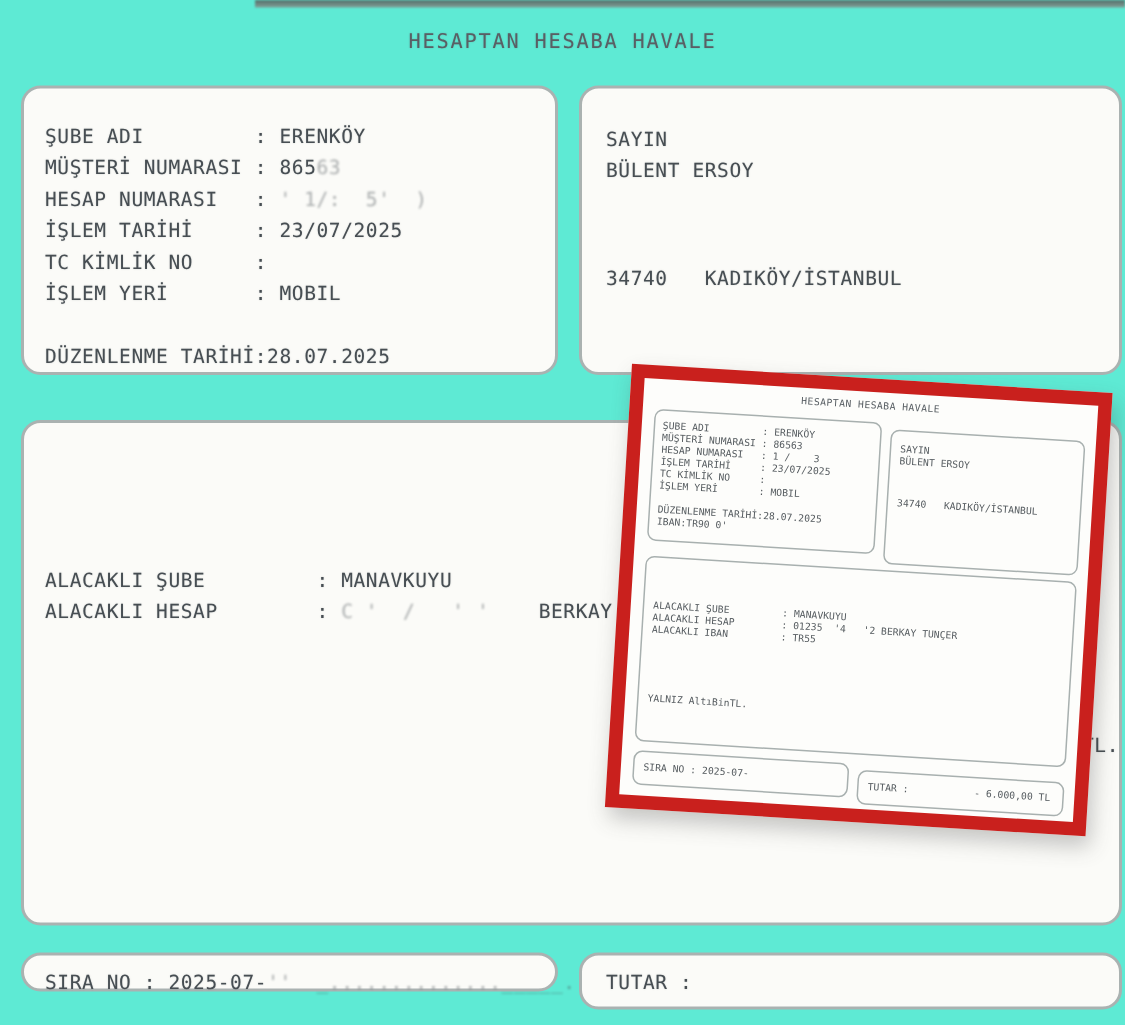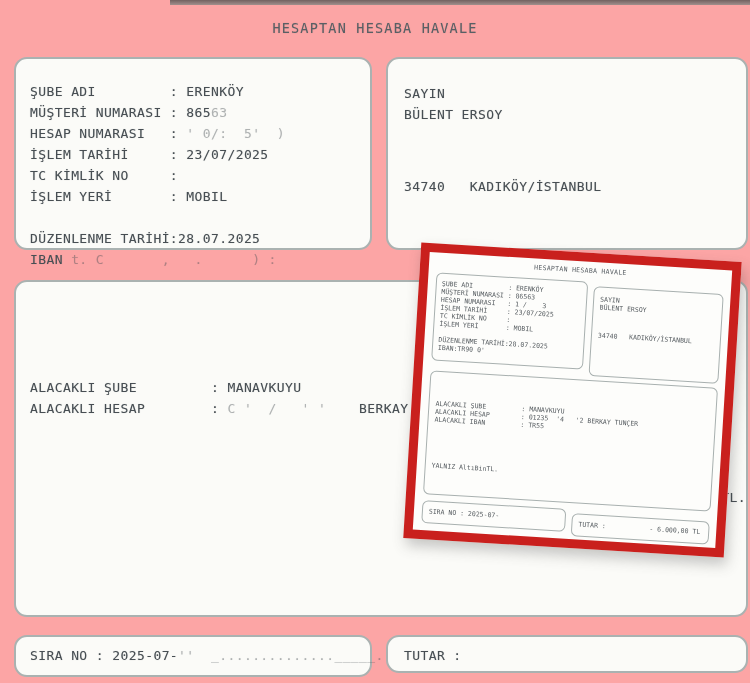--- a/index.html
+++ b/index.html
@@ -1,18 +1,18 @@
 <!DOCTYPE html>
 <html><head>
 <meta charset="utf-8">
 <style>
   html,body { margin:0; padding:0; background:#e9e9e6; }
   .page {
     position:relative; width:750px; height:683px; overflow:hidden;
-    background:#fca5a5; color:#4a5156;
+    background:#5eead4; color:#4a5156;
     font-family:"DejaVu Sans Mono","Liberation Mono",monospace;
   }
   .scanner-bar {
     position:absolute; left:170px; top:0; width:580px; height:5px;
     background:linear-gradient(to bottom,#515150,#8b8b87);
     opacity:.8; filter:blur(.6px);
   }
   .doc-title {
     position:absolute; top:20px; left:0; width:100%; text-align:center;
     font-size:13.5px; letter-spacing:1.2px; color:#595f64;
@@ -25,21 +25,21 @@
   .line {
     white-space:pre; font-size:13px; letter-spacing:.4px; line-height:21px;
     color:#474e53; text-shadow:0 0 1px rgba(90,96,100,.35);
   }
   .redacted { opacity:.42; filter:blur(.7px); }
   .sender-box   { left:14px;  top:57px;  width:358px; height:193px; padding:22px 0 0 14px; box-sizing:border-box; }
   .receiver-box { left:386px; top:57px;  width:362px; height:193px; padding:24px 0 0 16px; box-sizing:border-box; }
   .receiver-address { margin-top:51px; }
   .beneficiary-box { left:14px; top:280px; width:734px; height:337px; padding:95px 0 0 14px; box-sizing:border-box; }
   .amount-words { margin-top:68px;text-align:right; }
-  .serial-box { left:14px; top:635px; width:358px; height:42px; padding:8px 0 0 14px; box-sizing:border-box; }
+  .serial-box { left:14px; top:635px; width:358px; height:26px; padding:8px 0 0 14px; box-sizing:border-box; }
   .amount-box { left:386px; top:635px; width:362px; height:38px; padding:8px 45px 0 16px; box-sizing:border-box;
                 display:flex; justify-content:space-between; }
 
   
   .inset {
     position:absolute; left:412px; top:252px; width:303px; height:278px;
     background:#fdfdfb; border:9px solid #c9201d;
     transform:rotate(3.5deg); transform-origin:center center;
     box-shadow:3px 7px 14px rgba(70,70,70,.3);
     z-index:5;
@@ -63,27 +63,26 @@
 
 <div class="page">
 
   <div class="scanner-bar"></div>
 
   <div class="doc-title">HESAPTAN HESABA HAVALE</div>
 
   <div class="box sender-box">
     <div class="line"><span>ŞUBE ADI         : ERENKÖY</span><span class="redacted"></span></div>
     <div class="line"><span>MÜŞTERİ NUMARASI : 865</span><span class="redacted">63</span></div>
-    <div class="line"><span>HESAP NUMARASI   : </span><span class="redacted">' 0/:  5'  )</span></div>
+    <div class="line"><span>HESAP NUMARASI   : </span><span class="redacted">' 1/:  5'  )</span></div>
     <div class="line"><span>İŞLEM TARİHİ     : 23/07/2025</span><span class="redacted"></span></div>
     <div class="line"><span>TC KİMLİK NO     :</span><span class="redacted"></span></div>
     <div class="line"><span>İŞLEM YERİ       : MOBIL</span><span class="redacted"></span></div>
     <div class="line"><span> </span></div>
     <div class="line"><span>DÜZENLENME TARİHİ:28.07.2025</span><span class="redacted"></span></div>
-    <div class="line"><span>IBAN </span><span class="redacted">t. C       ,   .      ) :</span></div>
   </div>
 
   <div class="box receiver-box">
     <div class="line">SAYIN</div>
     <div class="line">BÜLENT ERSOY</div>
     <div class="line receiver-address">34740   KADIKÖY/İSTANBUL</div>
   </div>
 
   <div class="box beneficiary-box">
     <div class="line"><span>ALACAKLI ŞUBE         : MANAVKUYU</span><span class="redacted"></span><span></span></div>

